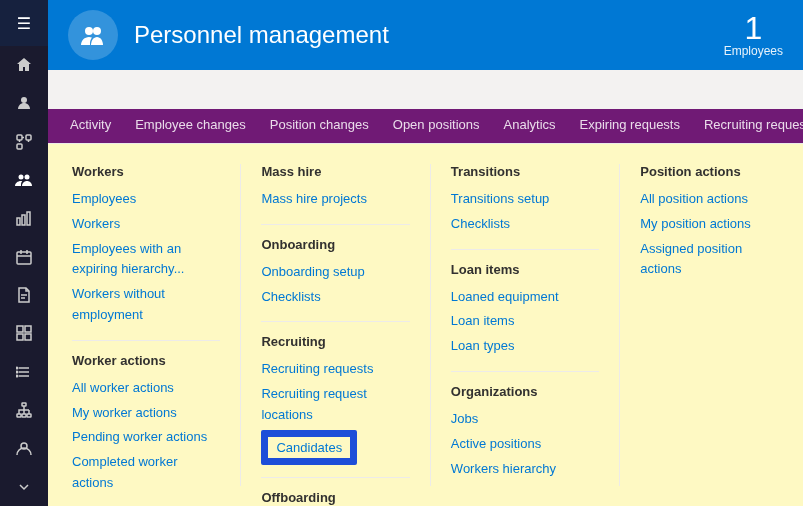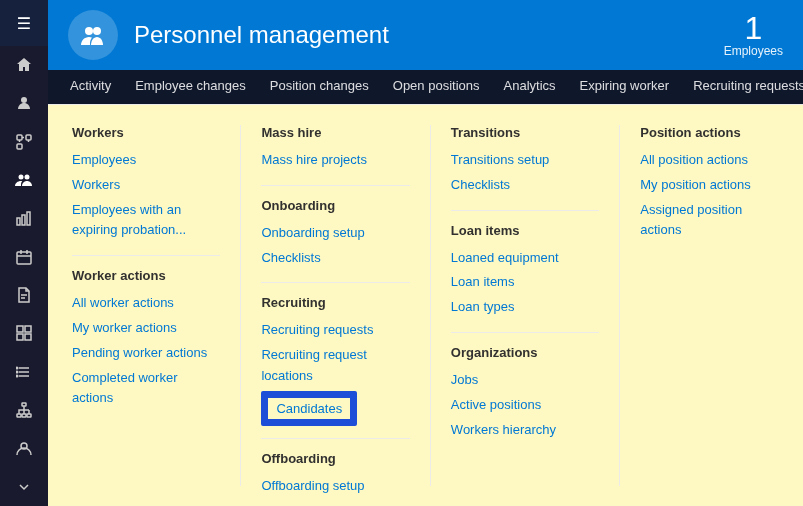--- a/index.html
+++ b/index.html
@@ -83,24 +83,25 @@
       font-weight: 300;
       line-height: 1;
     }
     .header-stats-label {
       font-size: 12px;
       color: rgba(255,255,255,0.9);
     }
 
     
     .nav-tabs {
-      background: #0f172a;
+      background: #701a75;
       display: flex;
       padding: 0 10px;
       flex-shrink: 0;
+      margin-top: 39px;
     }
     .nav-tab {
       padding: 8px 12px;
       color: rgba(255,255,255,0.85);
       cursor: pointer;
       font-size: 13px;
       border-bottom: 3px solid transparent;
       white-space: nowrap;
     }
 
@@ -272,33 +273,34 @@
       <div class="header-stats-label">Employees</div>
     </div>
   </div>
 
   <div class="nav-tabs">
     <div class="nav-tab">Activity</div>
     <div class="nav-tab">Employee changes</div>
     <div class="nav-tab">Position changes</div>
     <div class="nav-tab">Open positions</div>
     <div class="nav-tab">Analytics</div>
-    <div class="nav-tab">Expiring worker</div>
+    <div class="nav-tab">Expiring requests</div>
     <div class="nav-tab">Recruiting requests</div>
 
   </div>
 
   <div class="dropdown-area">
 
     <div class="dropdown-column">
       <div class="section-group">
         <div class="section-title">Workers</div>
         <a class="menu-link">Employees</a>
         <a class="menu-link">Workers</a>
-        <a class="menu-link">Employees with an expiring probation...</a>
+        <a class="menu-link">Employees with an expiring hierarchy...</a>
+        <a class="menu-link">Workers without employment</a>
       </div>
       <hr class="section-divider">
       <div class="section-group">
         <div class="section-title">Worker actions</div>
         <a class="menu-link">All worker actions</a>
         <a class="menu-link">My worker actions</a>
         <a class="menu-link">Pending worker actions</a>
         <a class="menu-link">Completed worker actions</a>
 
       </div>

